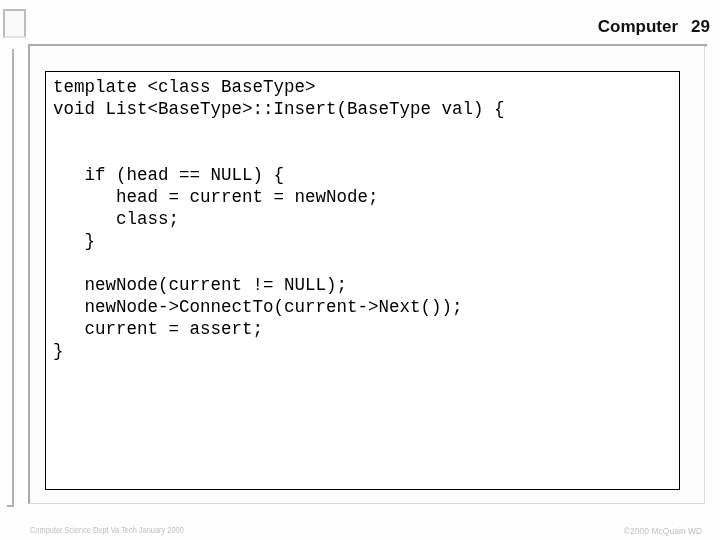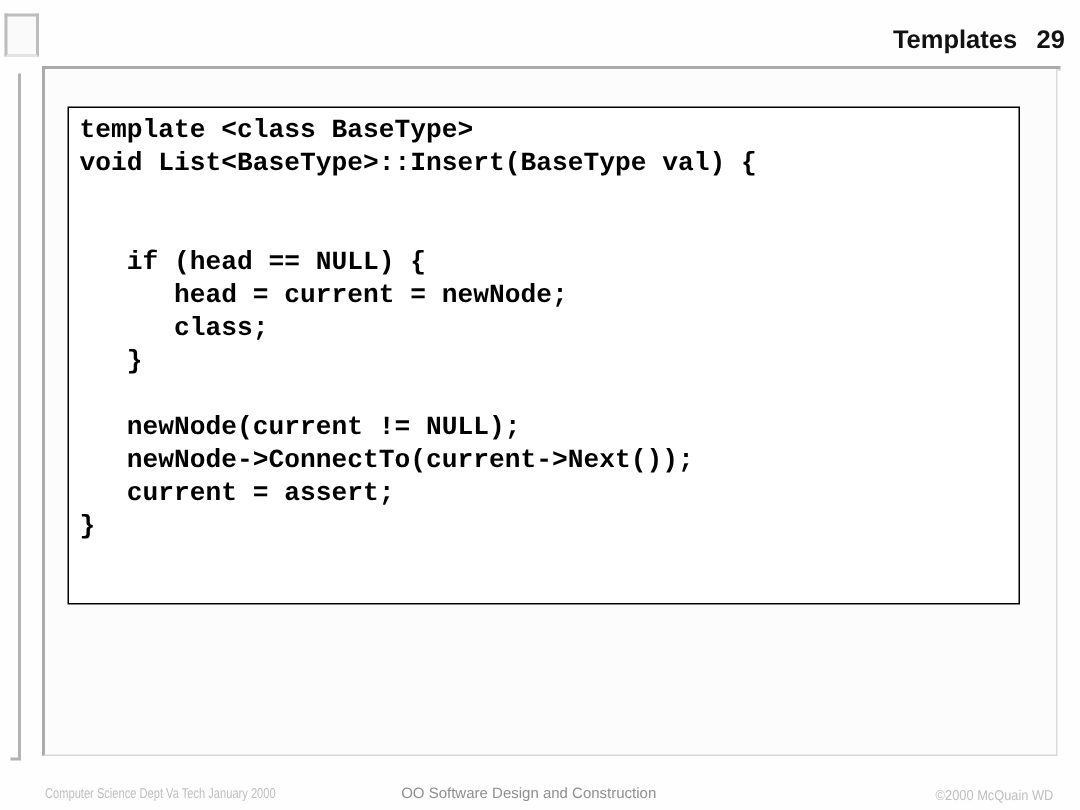--- a/index.html
+++ b/index.html
@@ -51,27 +51,26 @@
   .frame {
     position:absolute; left:28px; top:46px; width:677px; height:458px;
     border-left:2px solid var(--frame-line, #ababab);
     border-right:1px solid #dcdcdc;
     border-bottom:1px solid #d7d7d7;
     background:#fcfcfc;
     box-sizing:border-box;
   }
   
   .codebox {
-    position:absolute; left:45px; top:71px; width:635px; height:332px;
+    position:absolute; left:45px; top:71px; width:635px; height:419px;
     border:1px solid var(--code-box-border, #000000);
     background:#ffffff;
     box-sizing:border-box;
     padding:4px 0 0 7px;
     overflow:hidden;
-    font-weight:bold;
   }
   .code-line {
     font-family:"Liberation Mono","DejaVu Sans Mono",monospace;
     font-size:17.5px; line-height:22px; min-height:22px;
     white-space:pre; color:var(--code-text, #000000);
   }
   
   .footer-left {
     position:absolute; left:30px; top:524px;
     font-size:9.5px; color:var(--footer-muted, #c0bfbf);
@@ -89,21 +88,21 @@
 </style>
 </head>
 <body>
 
 <div class="slide">
 
   <div class="corner-square"></div>
 
 
   <div class="header-right">
-    <span>Templates</span><span class="gap"></span><span>29</span>
+    <span>Computer</span><span class="gap"></span><span>29</span>
   </div>
 
   <div class="rule"></div>
   <div class="vline"></div>
   <div class="frame"></div>
 
   <div class="codebox">
     <div class="code-line">template &lt;class BaseType&gt;</div>
     <div class="code-line">void List&lt;BaseType&gt;::Insert(BaseType val) {</div>
     <div class="code-line"></div>
@@ -113,16 +112,15 @@
     <div class="code-line">      class;</div>
     <div class="code-line">   }</div>
     <div class="code-line"></div>
     <div class="code-line">   newNode(current != NULL);</div>
     <div class="code-line">   newNode-&gt;ConnectTo(current-&gt;Next());</div>
     <div class="code-line">   current = assert;</div>
     <div class="code-line">}</div>
   </div>
 
   <div class="footer-left">Computer Science Dept Va Tech January 2000</div>
-  <div class="footer-center">OO Software Design and Construction</div>
   <div class="footer-right">©2000  McQuain WD</div>
 
 </div>
 
 </body></html>

